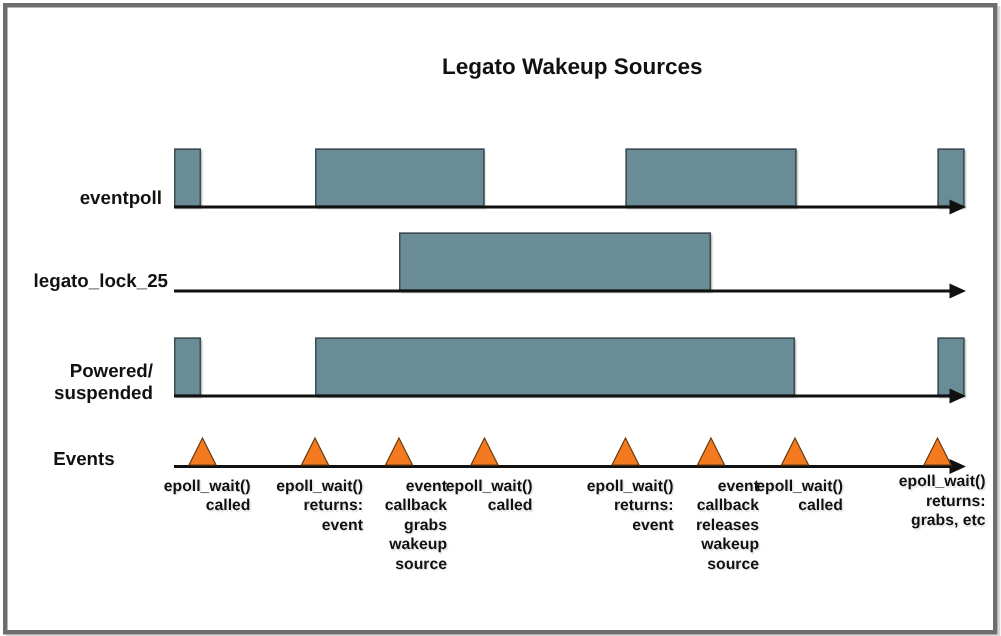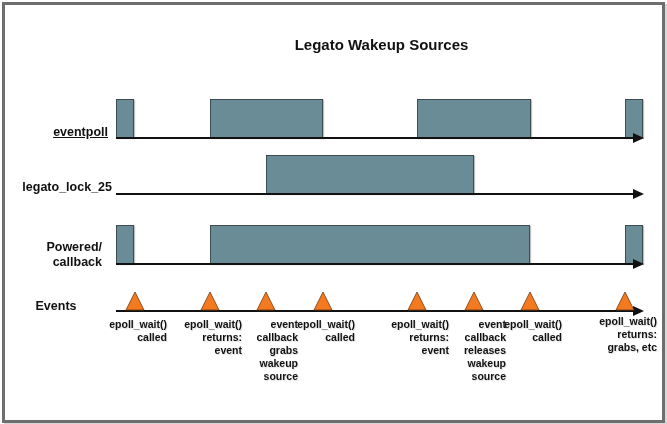--- a/index.html
+++ b/index.html
@@ -12,24 +12,24 @@
   .pulse { position:absolute; background:#6a8c96; border:1.5px solid #3d4d52; box-sizing:border-box; box-shadow: 1px 1px 1px rgba(0,0,0,0.25); }
   .ev-label { position:absolute; width:64px; text-align:right; font-weight:bold; font-size:10.5px; line-height:13px; color:#111; text-shadow: 1px 1px 1px rgba(0,0,0,0.12); }
   svg.tris { position:absolute; left:0; top:0; }
 </style>
 </head>
 <body>
 
 <div class="frame"></div>
 <div class="title">Legato Wakeup Sources</div>
 
-<div class="row-label" style="left:20px;width:88px;top:125px;text-decoration:underline;">eventpoll</div>
+<div class="row-label" style="left:20px;width:88px;top:125px;">eventpoll</div>
 <div class="row-label" style="left:10px;width:102px;top:180px;">legato_lock_25</div>
 <div class="row-label" style="left:10px;width:92px;top:240px;">Powered/</div>
-<div class="row-label" style="left:10px;width:92px;top:255px;">callback</div>
+<div class="row-label" style="left:10px;width:92px;top:255px;">suspended</div>
 <div class="row-label" style="left:10px;width:92px;top:299px;text-align:center;">Events</div>
 
 <div id="timelines">
     <div class="pulse" style="left: 116px; top: 99px; width: 18px; height: 39px;"></div>
     <div class="pulse" style="left: 210px; top: 99px; width: 113px; height: 39px;"></div>
     <div class="pulse" style="left: 417px; top: 99px; width: 114px; height: 39px;"></div>
     <div class="pulse" style="left: 625px; top: 99px; width: 18px; height: 39px;"></div>
     <div class="baseline" style="left: 116px; top: 137px; width: 519px;"></div>
     <div class="arrow" style="left: 633px; top: 133px;"></div>
     <div class="pulse" style="left: 266px; top: 155px; width: 208px; height: 39px;"></div>

